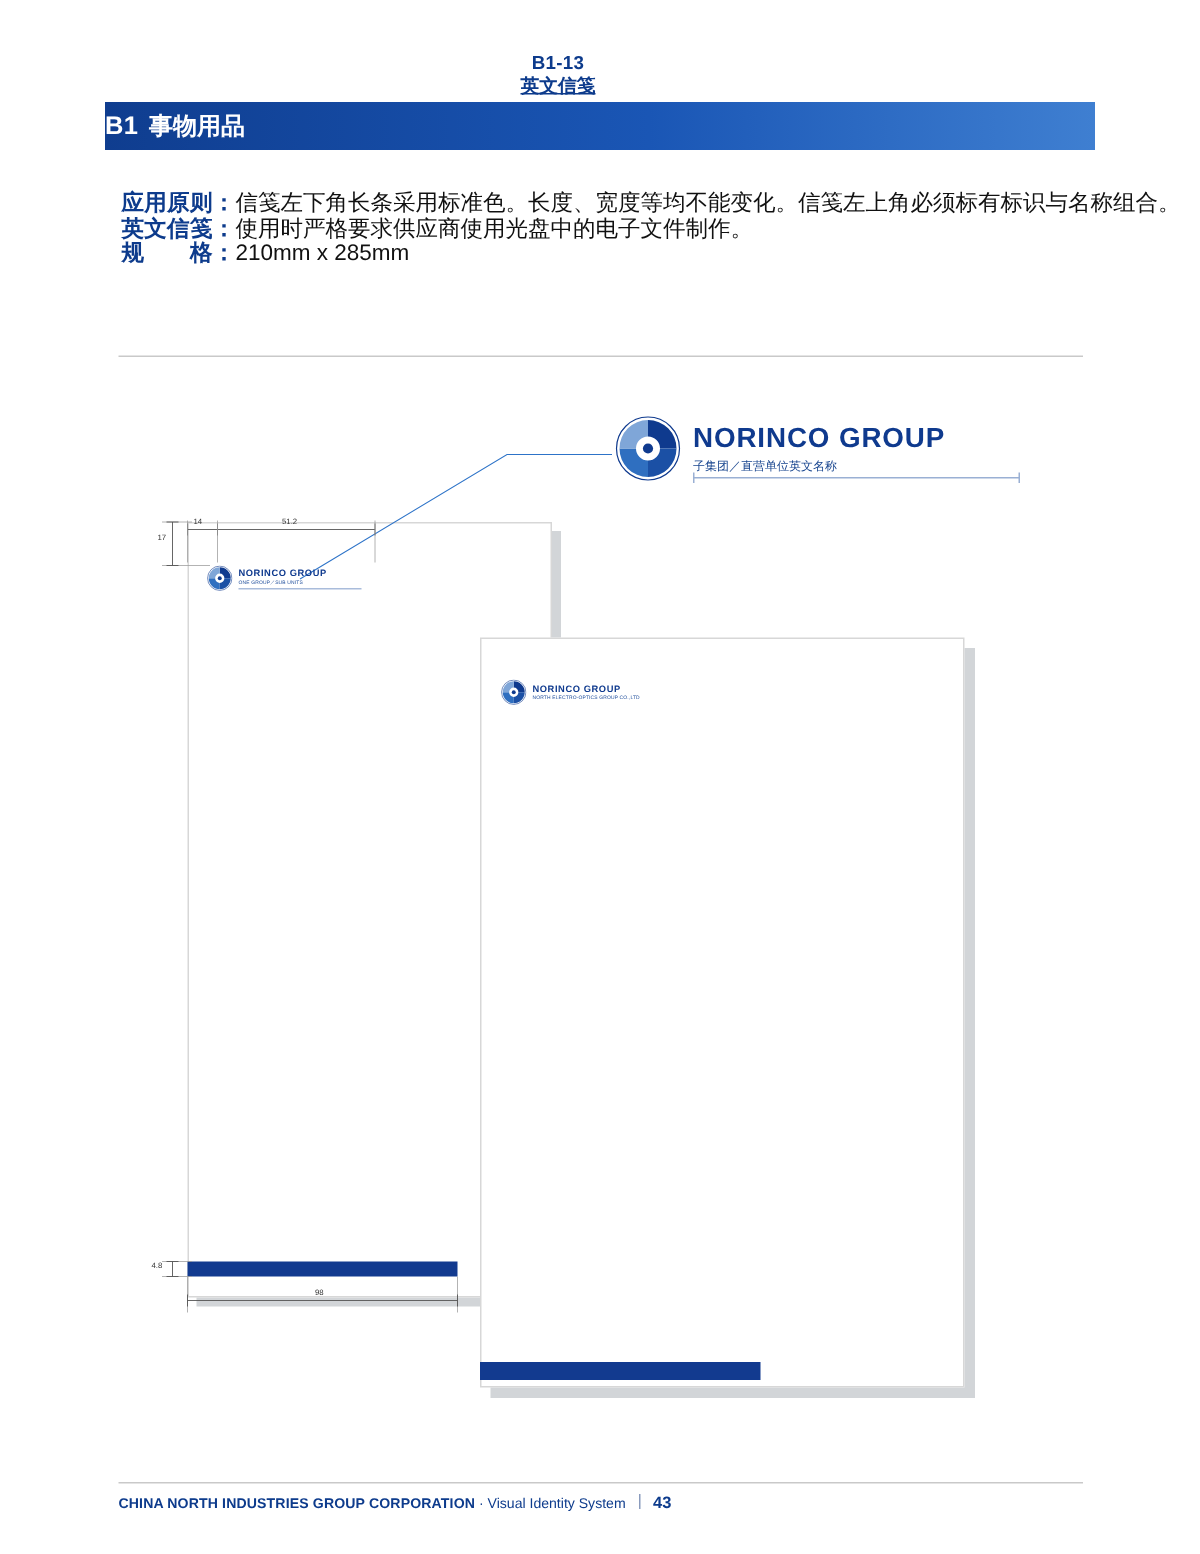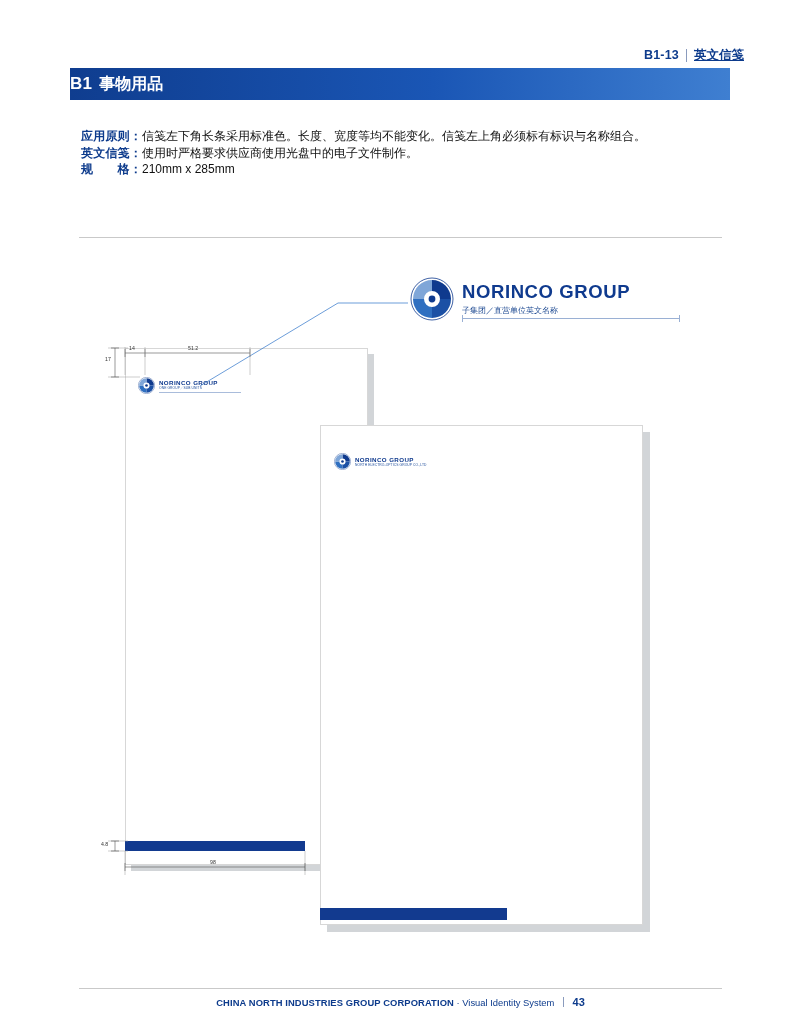--- a/index.html
+++ b/index.html
@@ -18,20 +18,21 @@
   .page-header {
     position: absolute;
     top: 44px;
     right: 0;
     width: 100%;
     height: 22px;
     display: flex;
     justify-content: flex-end;
     align-items: center;
     padding-right: 56px;
+    flex-direction: column;
   }
   .header-code {
     font-size: 12.5px;
     font-weight: bold;
     color: #0d3b8c;
     letter-spacing: 0.2px;
   }
   .header-sep {
     display: inline-block;
     width: 1px;
@@ -70,21 +71,21 @@
     font-weight: bold;
     margin-left: 7px;
   }
 
   
   .spec {
     position: absolute;
     top: 128px;
     left: 81px;
     width: 640px;
-    font-size: 12px;
+    font-size: 15px;
     line-height: 16.5px;
     color: #111;
   }
   .spec-row { white-space: nowrap; }
   .spec-label {
     color: #0d3b8c;
     font-weight: bold;
     letter-spacing: 0.2px;
   }
   .spec-value { color: #111; }
@@ -106,21 +107,21 @@
     left: 79px;
     width: 643px;
     height: 1px;
     background: #c9c9c9;
   }
   .footer {
     position: absolute;
     bottom: 28px;
     left: 79px;
     width: 643px;
-    text-align: center;
+    text-align: left;
     font-size: 9.4px;
     color: #0d3b8c;
     white-space: nowrap;
   }
   .footer .corp { font-weight: bold; letter-spacing: 0.1px; }
   .footer .vis { font-weight: normal; }
   .footer .bar {
     display: inline-block;
     width: 1px; height: 10px;
     background: #8a9bbd;

